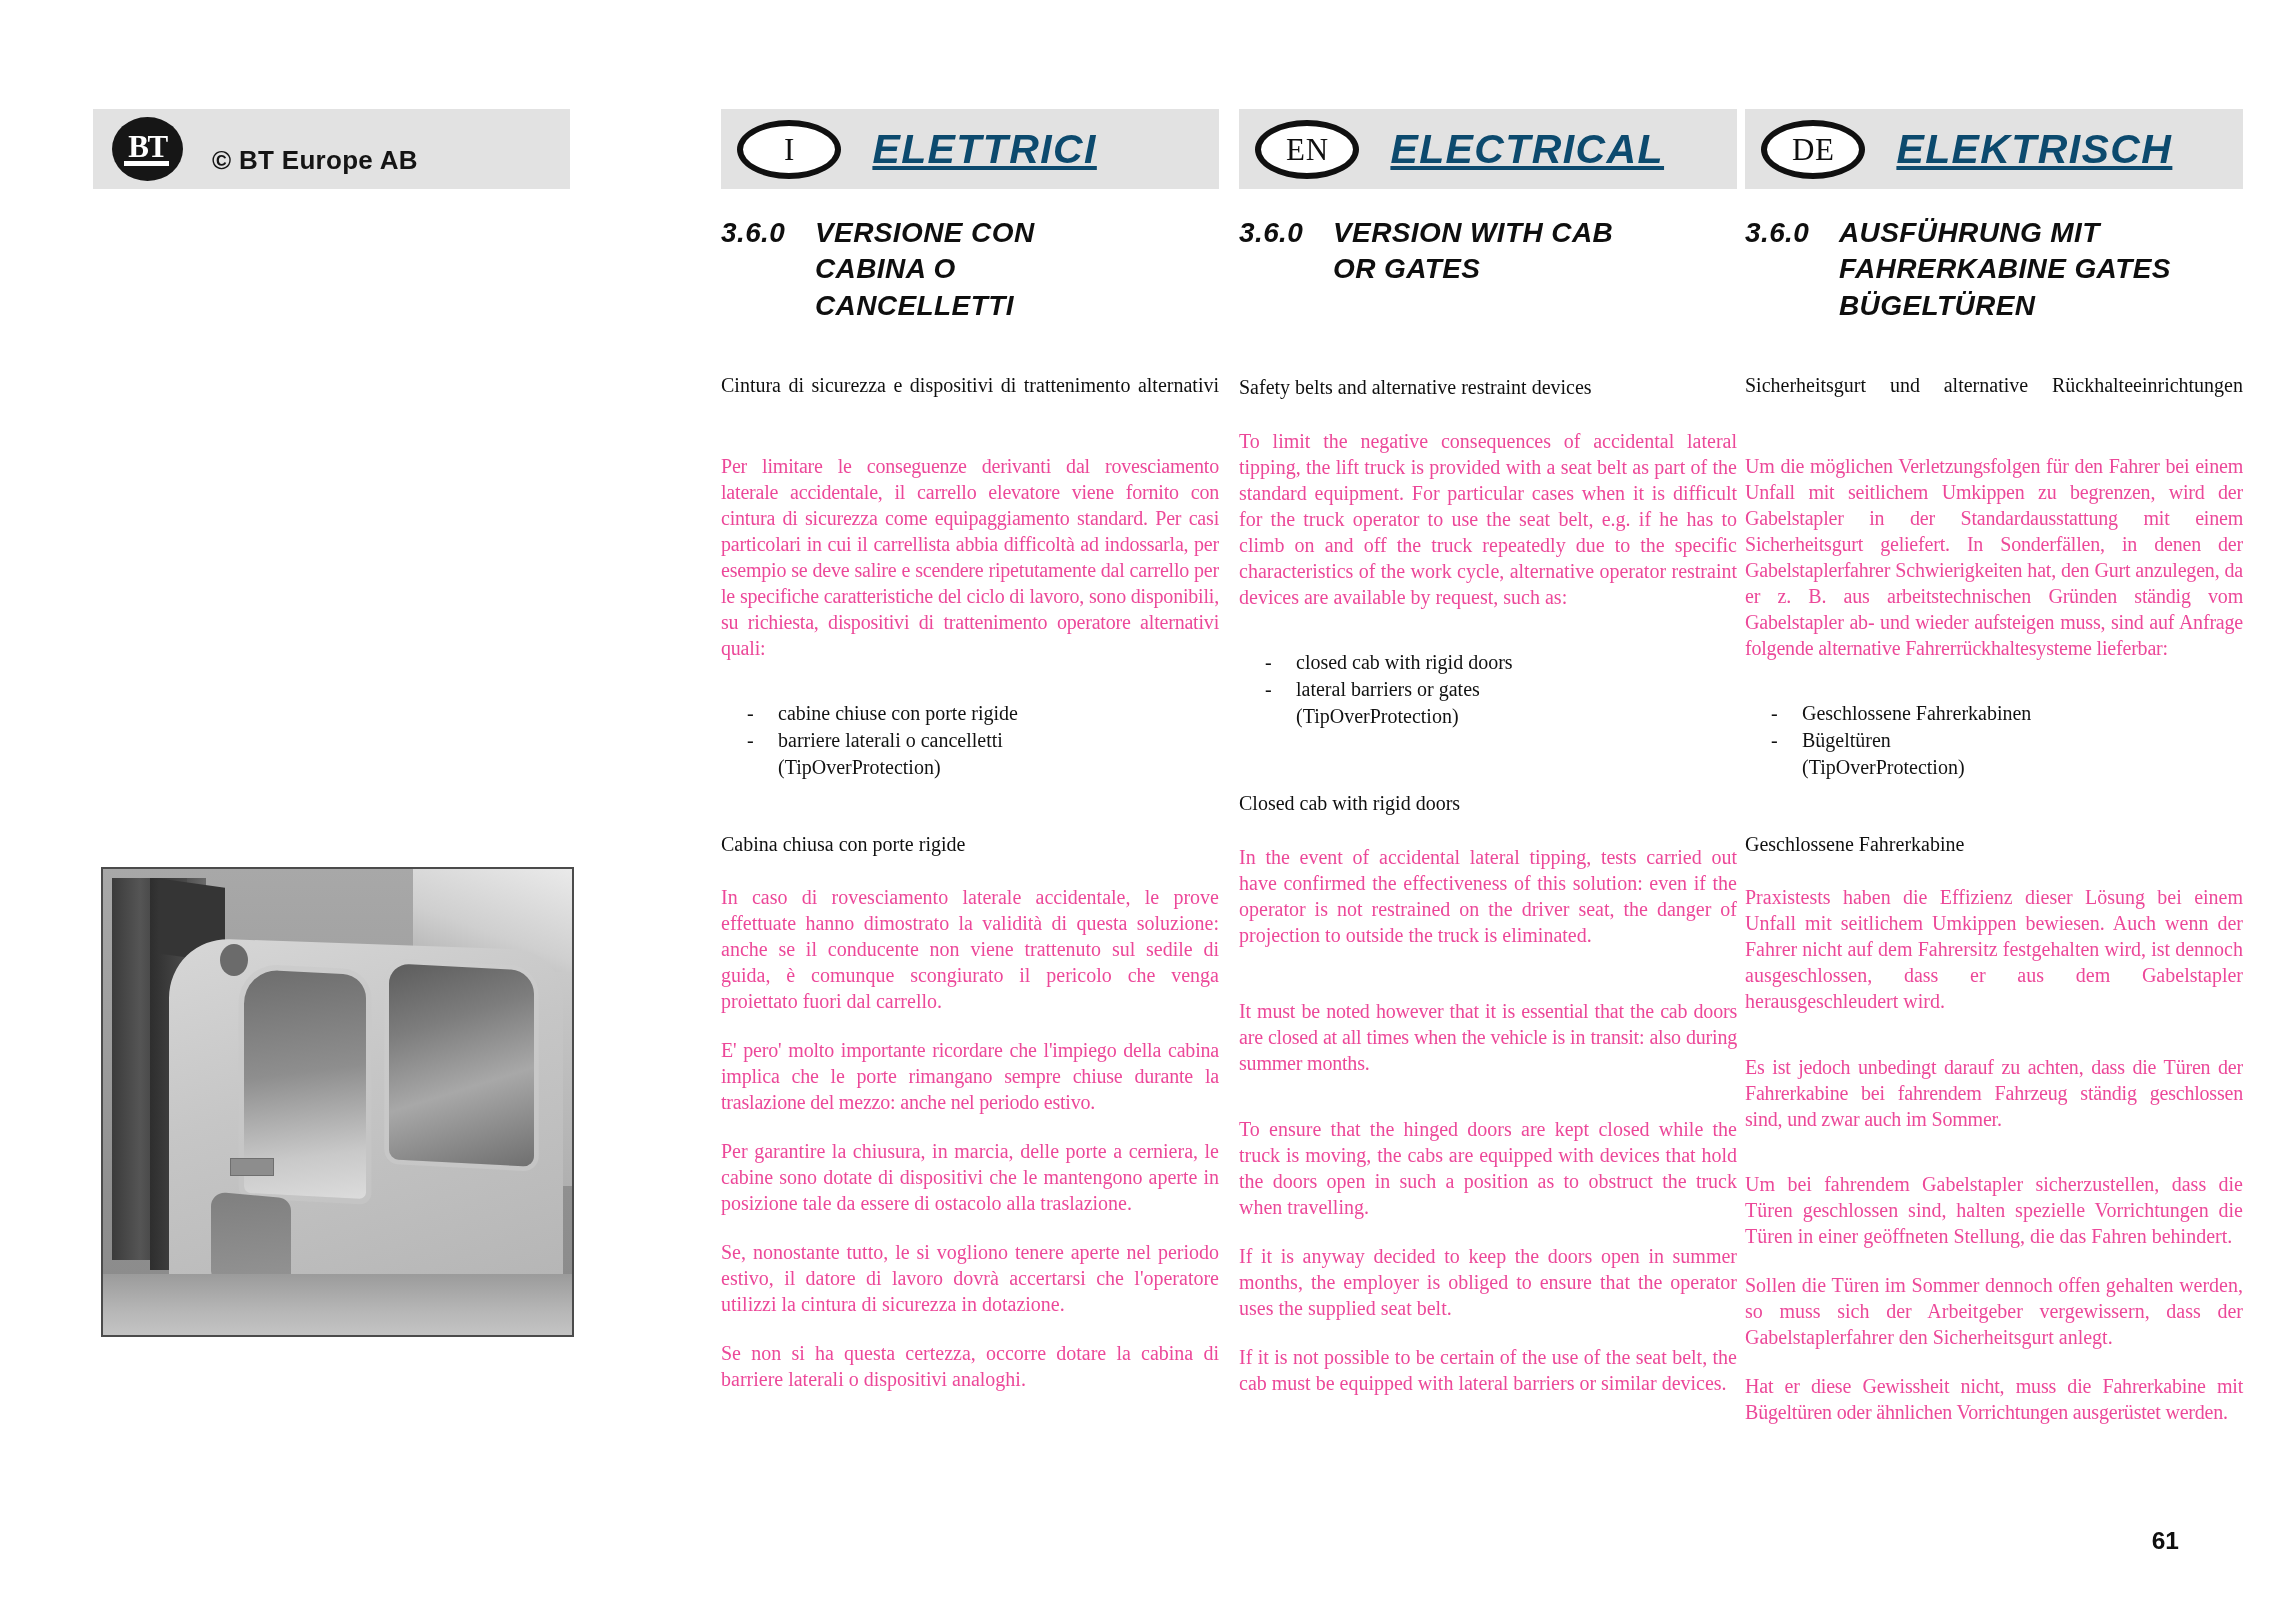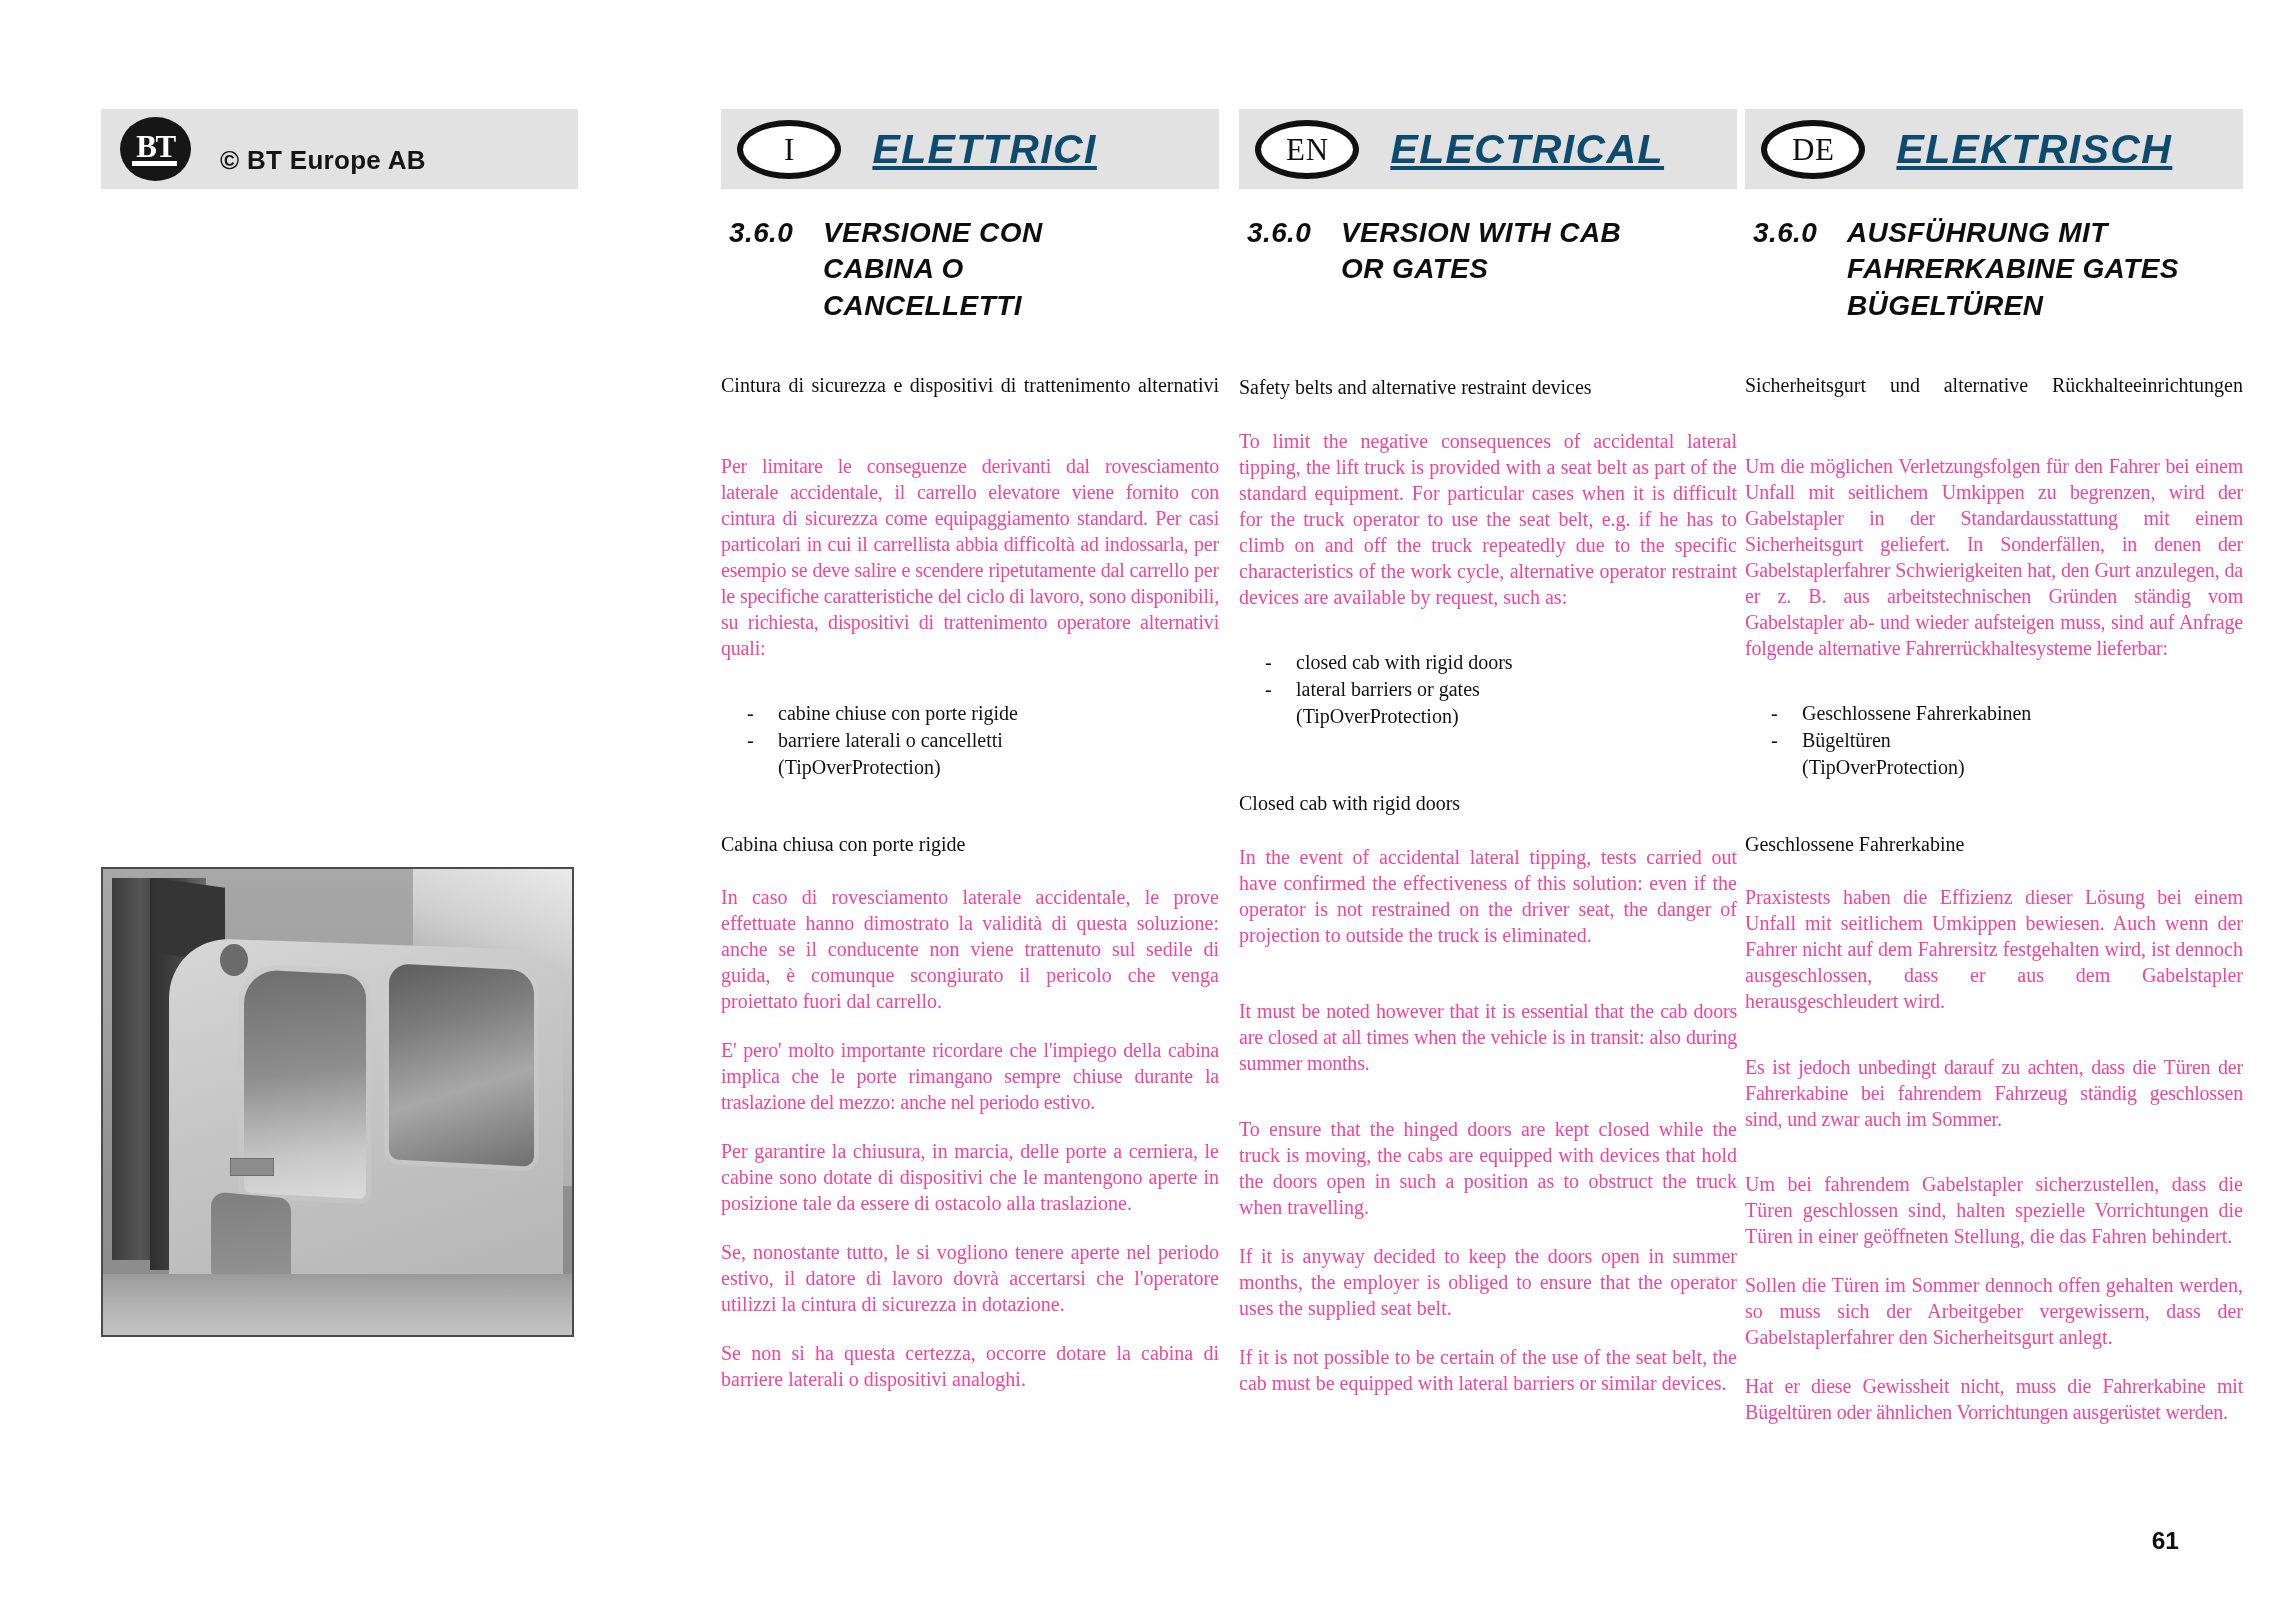--- a/index.html
+++ b/index.html
@@ -12,21 +12,21 @@
     height: 1622px;
     font-family: "Liberation Serif", "DejaVu Serif", serif;
     color: #111111;
     position: relative;
     overflow: hidden;
   }
 
   
   .left-col {
     position: absolute;
-    left: 101px;
+    left: 93px;
     top: 109px;
     width: 477px;
   }
   .brand-bar {
     width: 477px;
     height: 80px;
     background: #e2e2e2;
     display: flex;
     align-items: center;
     padding-left: 19px;
@@ -204,21 +204,21 @@
     margin-top: 26px;
     display: flex;
     font-family: "Liberation Sans", sans-serif;
     font-weight: bold;
     font-style: italic;
     font-size: 28px;
     line-height: 1.30;
     letter-spacing: 0.4px;
     color: #0f0f0f;
   }
-  .section-num { flex: 0 0 auto; width: 80px; margin-left: 8px; }
+  .section-num { flex: 0 0 auto; width: 80px; }
   .section-text { flex: 1 1 auto; margin-left: 14px; }
   .section-text div { white-space: nowrap; }
 
   .sub-heading {
     font-family: "Liberation Serif", "DejaVu Serif", serif;
     font-weight: normal;
     font-size: 20px;
     line-height: 1.34;
     color: #101010;
     text-align: justify;

